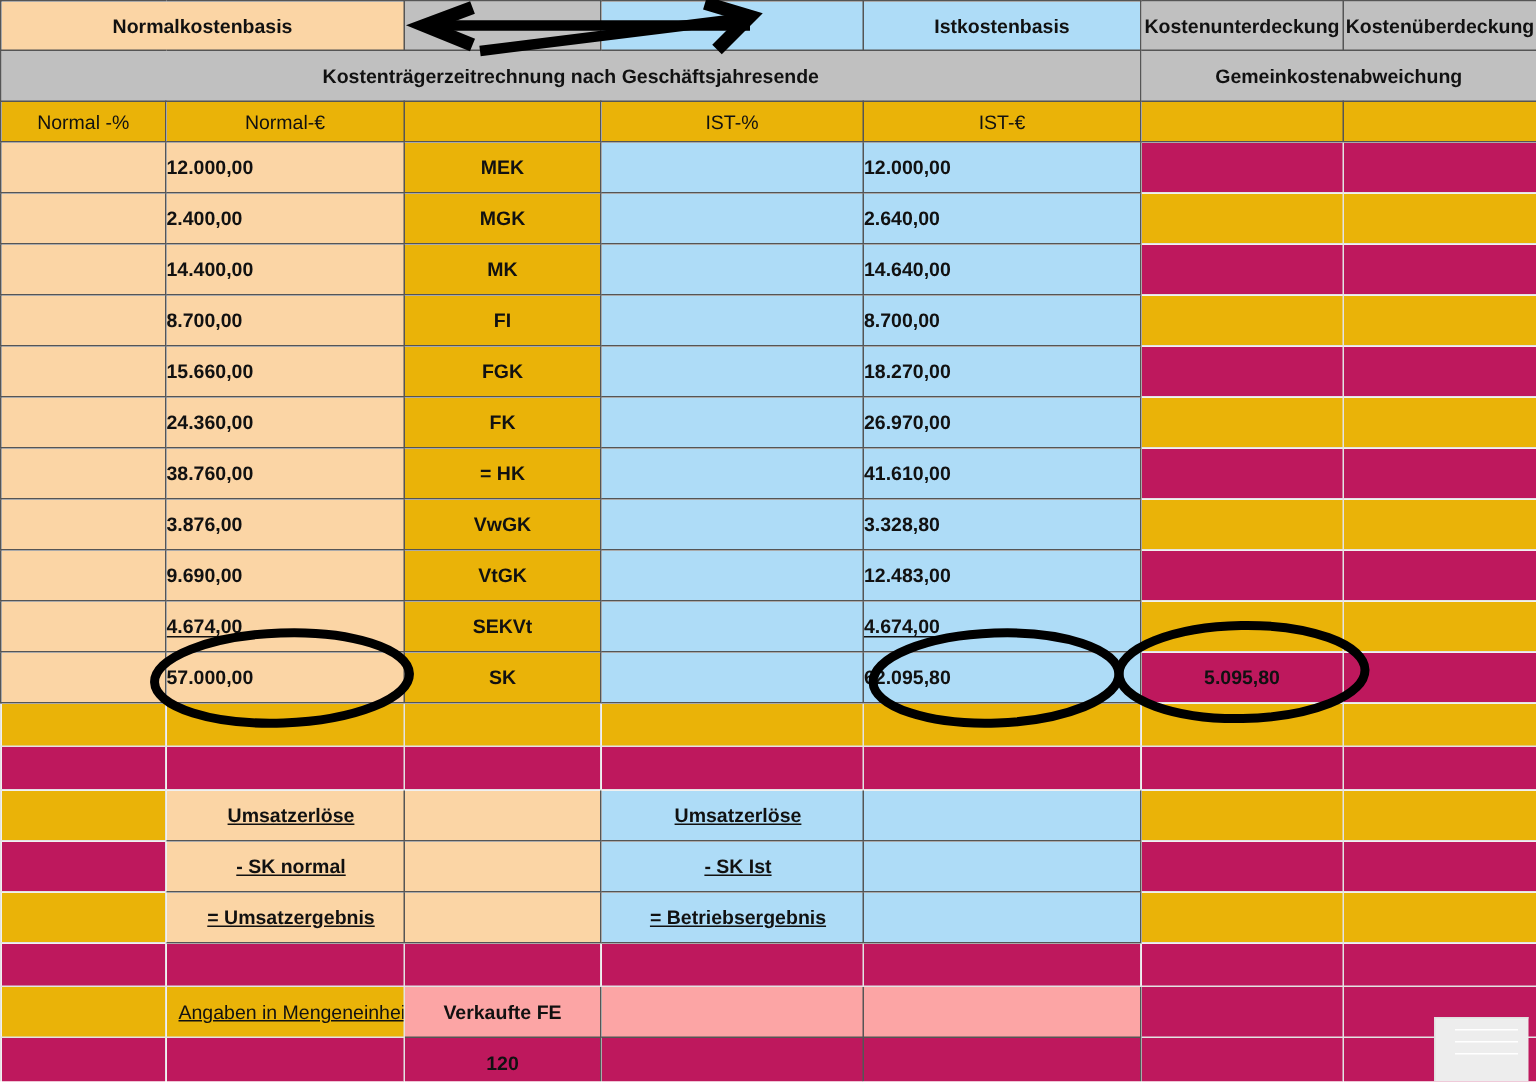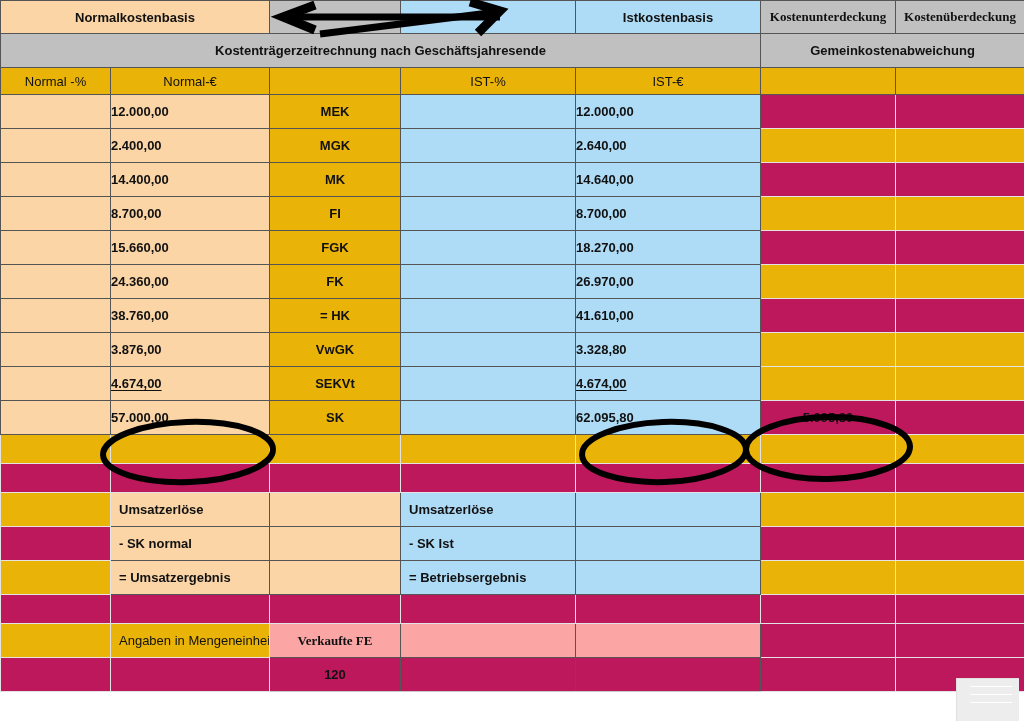--- a/index.html
+++ b/index.html
@@ -51,24 +51,24 @@
 
   
   .bd      { border: 1px solid #555 !important; }
   .bd-l    { border-left: 1px solid #555 !important; }
   .bd-r    { border-right: 1px solid #555 !important; }
   .noborder { border-color: #e3e3e3 !important; }
 
   
   .t-center { text-align: center; }
   .t-right  { padding-right: 30px !important; }
-  .t-left   { text-align: left; padding-left: 8px !important; }
+  .t-left   { text-align: center; padding-left: 8px !important; text-decoration: underline; }
   .f-hdr-big  { font-size: 20px; font-weight: bold; }
   .f-hdr-mid  { font-size: 17px; font-weight: bold; }
-  .f-hdr-sm   { font-size: 11px; font-weight: bold; font-family: Liberation Serif, serif; }
+  .f-hdr-sm   { font-size: 11px; font-weight: bold; }
   .f-sub      { font-size: 11px; font-weight: normal; }
   .f-num      { font-size: 15px; font-weight: bold; }
   .f-lbl      { font-size: 14px; font-weight: bold; }
   .f-tiny     { font-size: 10px; font-weight: normal; }
   .f-120      { font-size: 18px; font-weight: bold; }
   .underlined { text-decoration: underline; text-underline-offset: 2px; }
 
   .r-hdr1 td { height: 32px; }
   .r-hdr2 td { height: 33px; }
   .r-sub  td { height: 26px; }
@@ -217,20 +217,29 @@
         <td class="fill-orange bd"></td>
         <td class="fill-orange bd t-right f-num">3.876,00</td>
         <td class="fill-white bd t-center f-lbl">VwGK</td>
         <td class="fill-blue bd"></td>
         <td class="fill-blue bd t-right f-num">3.328,80</td>
         <td class="fill-white noborder t-center f-num"></td>
         <td class="fill-white noborder t-center f-num"></td>
       </tr>
       <tr class="r-data">
         <td class="fill-orange bd"></td>
+        <td class="fill-orange bd t-right f-num">9.690,00</td>
+        <td class="fill-white bd t-center f-lbl">VtGK</td>
+        <td class="fill-blue bd"></td>
+        <td class="fill-blue bd t-right f-num">12.483,00</td>
+        <td class="fill-shade noborder t-center f-num"></td>
+        <td class="fill-shade noborder t-center f-num"></td>
+      </tr>
+      <tr class="r-data">
+        <td class="fill-orange bd"></td>
         <td class="fill-orange bd t-right f-num underlined">4.674,00</td>
         <td class="fill-white bd t-center f-lbl">SEKVt</td>
         <td class="fill-blue bd"></td>
         <td class="fill-blue bd t-right f-num underlined">4.674,00</td>
         <td class="fill-white noborder t-center f-num"></td>
         <td class="fill-white noborder t-center f-num"></td>
       </tr>
       <tr class="r-data">
         <td class="fill-orange bd"></td>
         <td class="fill-orange bd t-right f-num">57.000,00</td>

